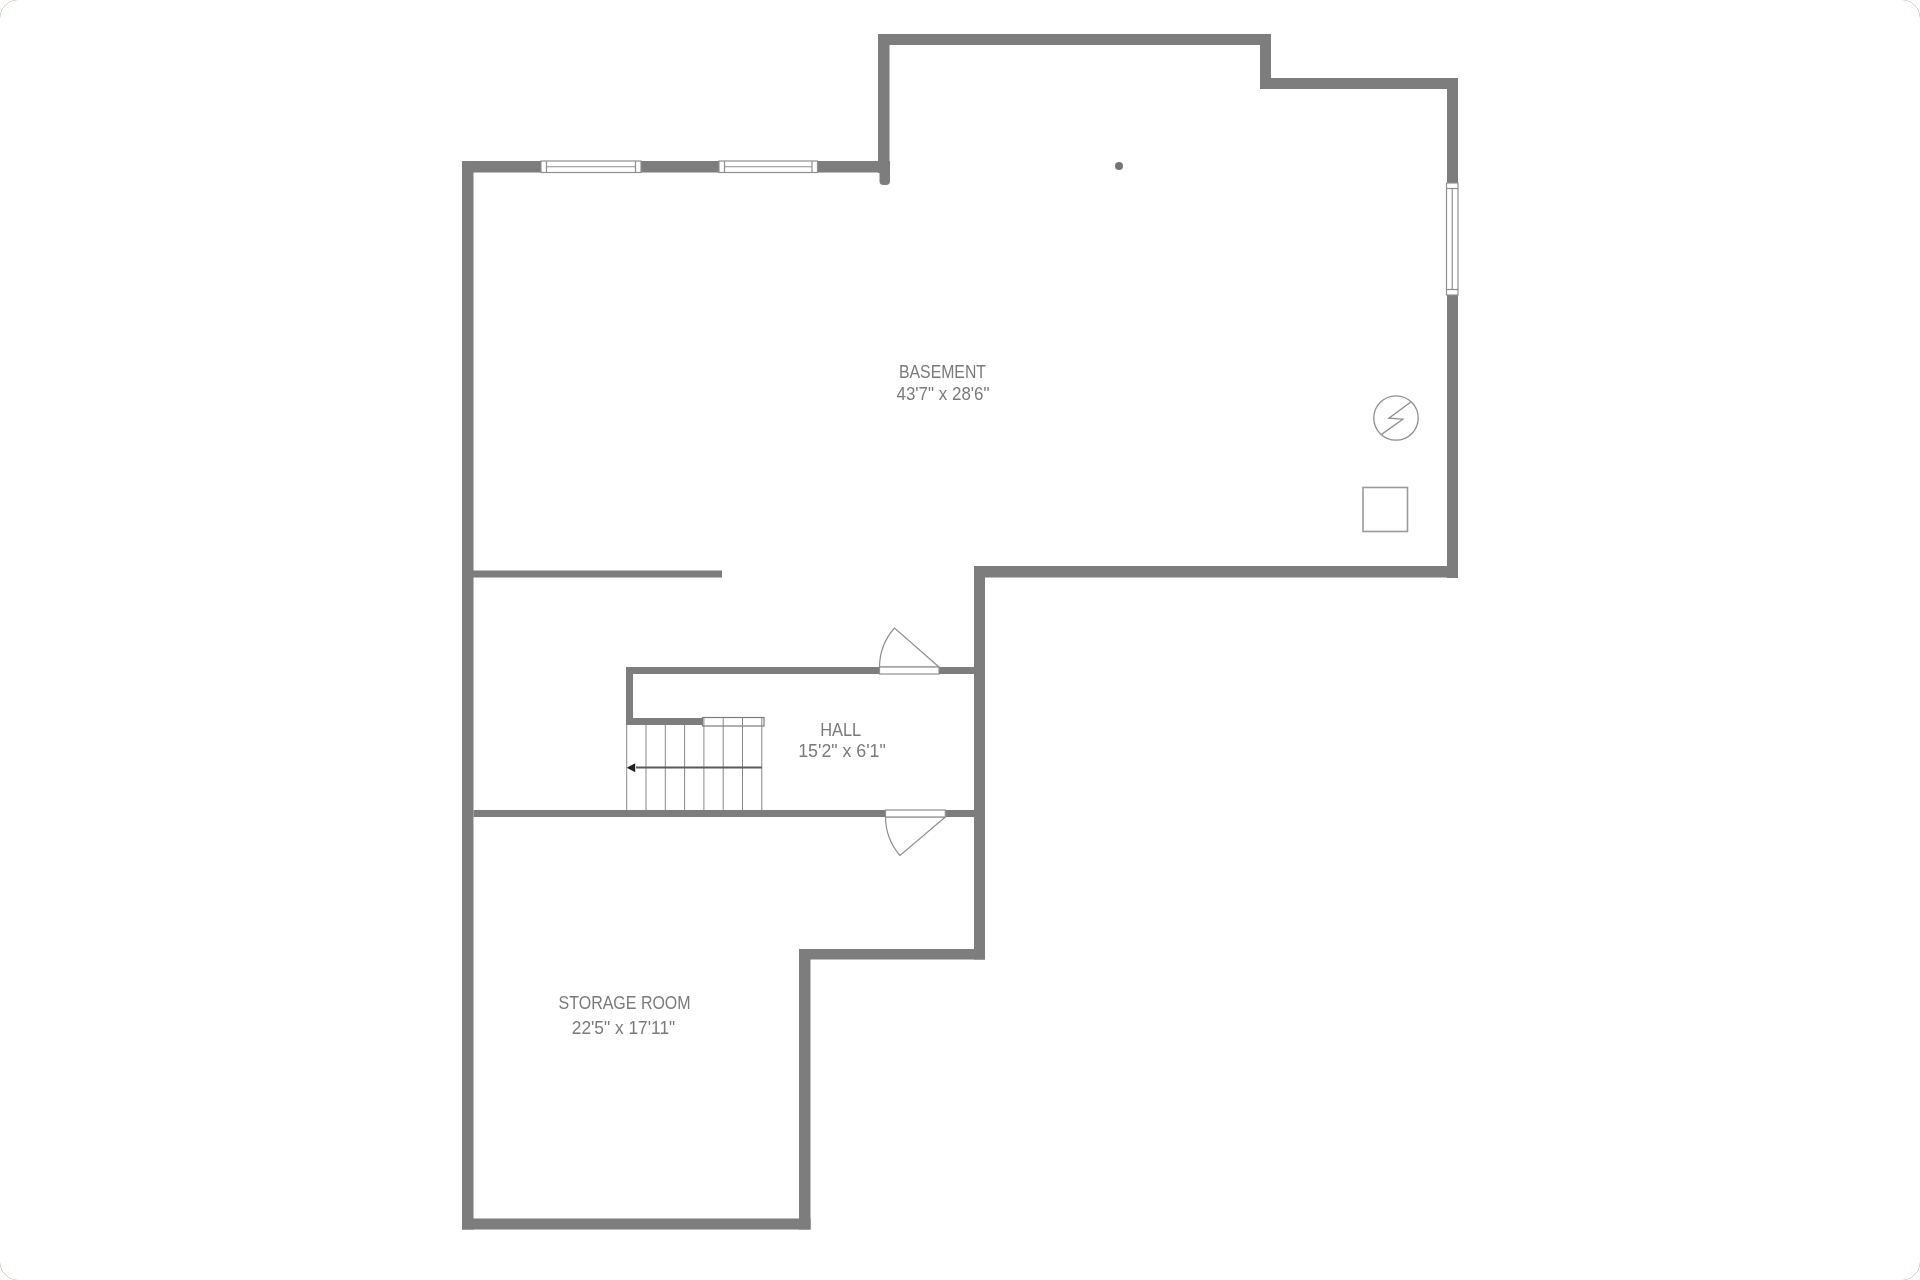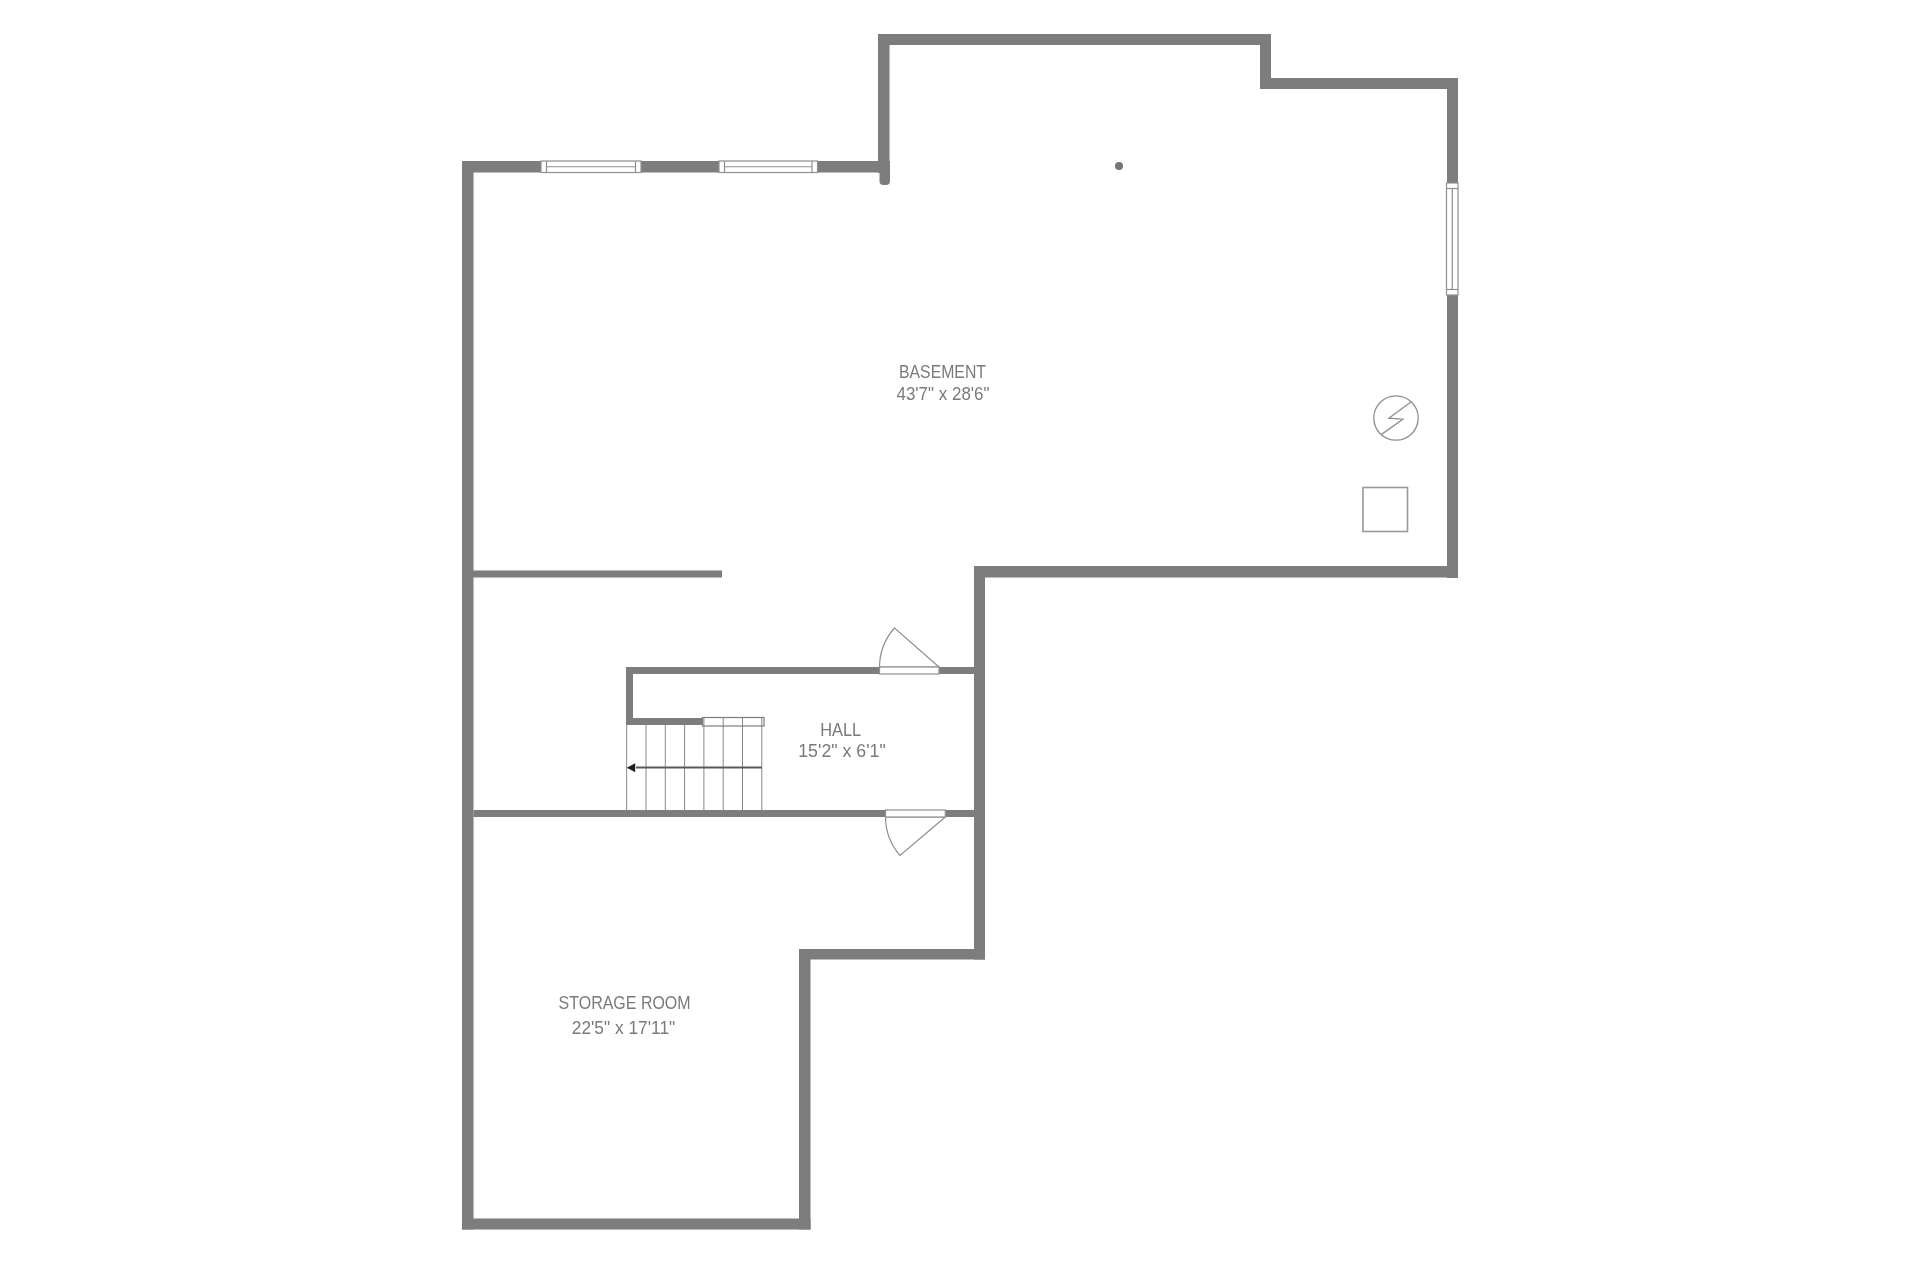--- a/index.html
+++ b/index.html
@@ -1,17 +1,17 @@
 <!DOCTYPE html>
 <html><head>
 <meta charset="utf-8">
 <title>Basement Floorplan</title>
 <style>
   html,body{margin:0;padding:0;background:#ffffff;}
-  .page{width:1920px;height:1280px;position:relative;background:#b91c1c;overflow:hidden;}
+  .page{width:1920px;height:1280px;position:relative;background:#b91c1c;overflow:hidden;border-radius:18px;}
   text{font-family:"Liberation Sans", sans-serif;fill:#7a7a7a;}
 </style>
 </head>
 <body>
 <div class="page">
 <svg width="1920" height="1280" viewBox="0 0 1920 1280" xmlns="http://www.w3.org/2000/svg">
 
   <rect x="0" y="0" width="1920" height="1280" fill="#ffffff"></rect>
 
   <g id="basement-room">

